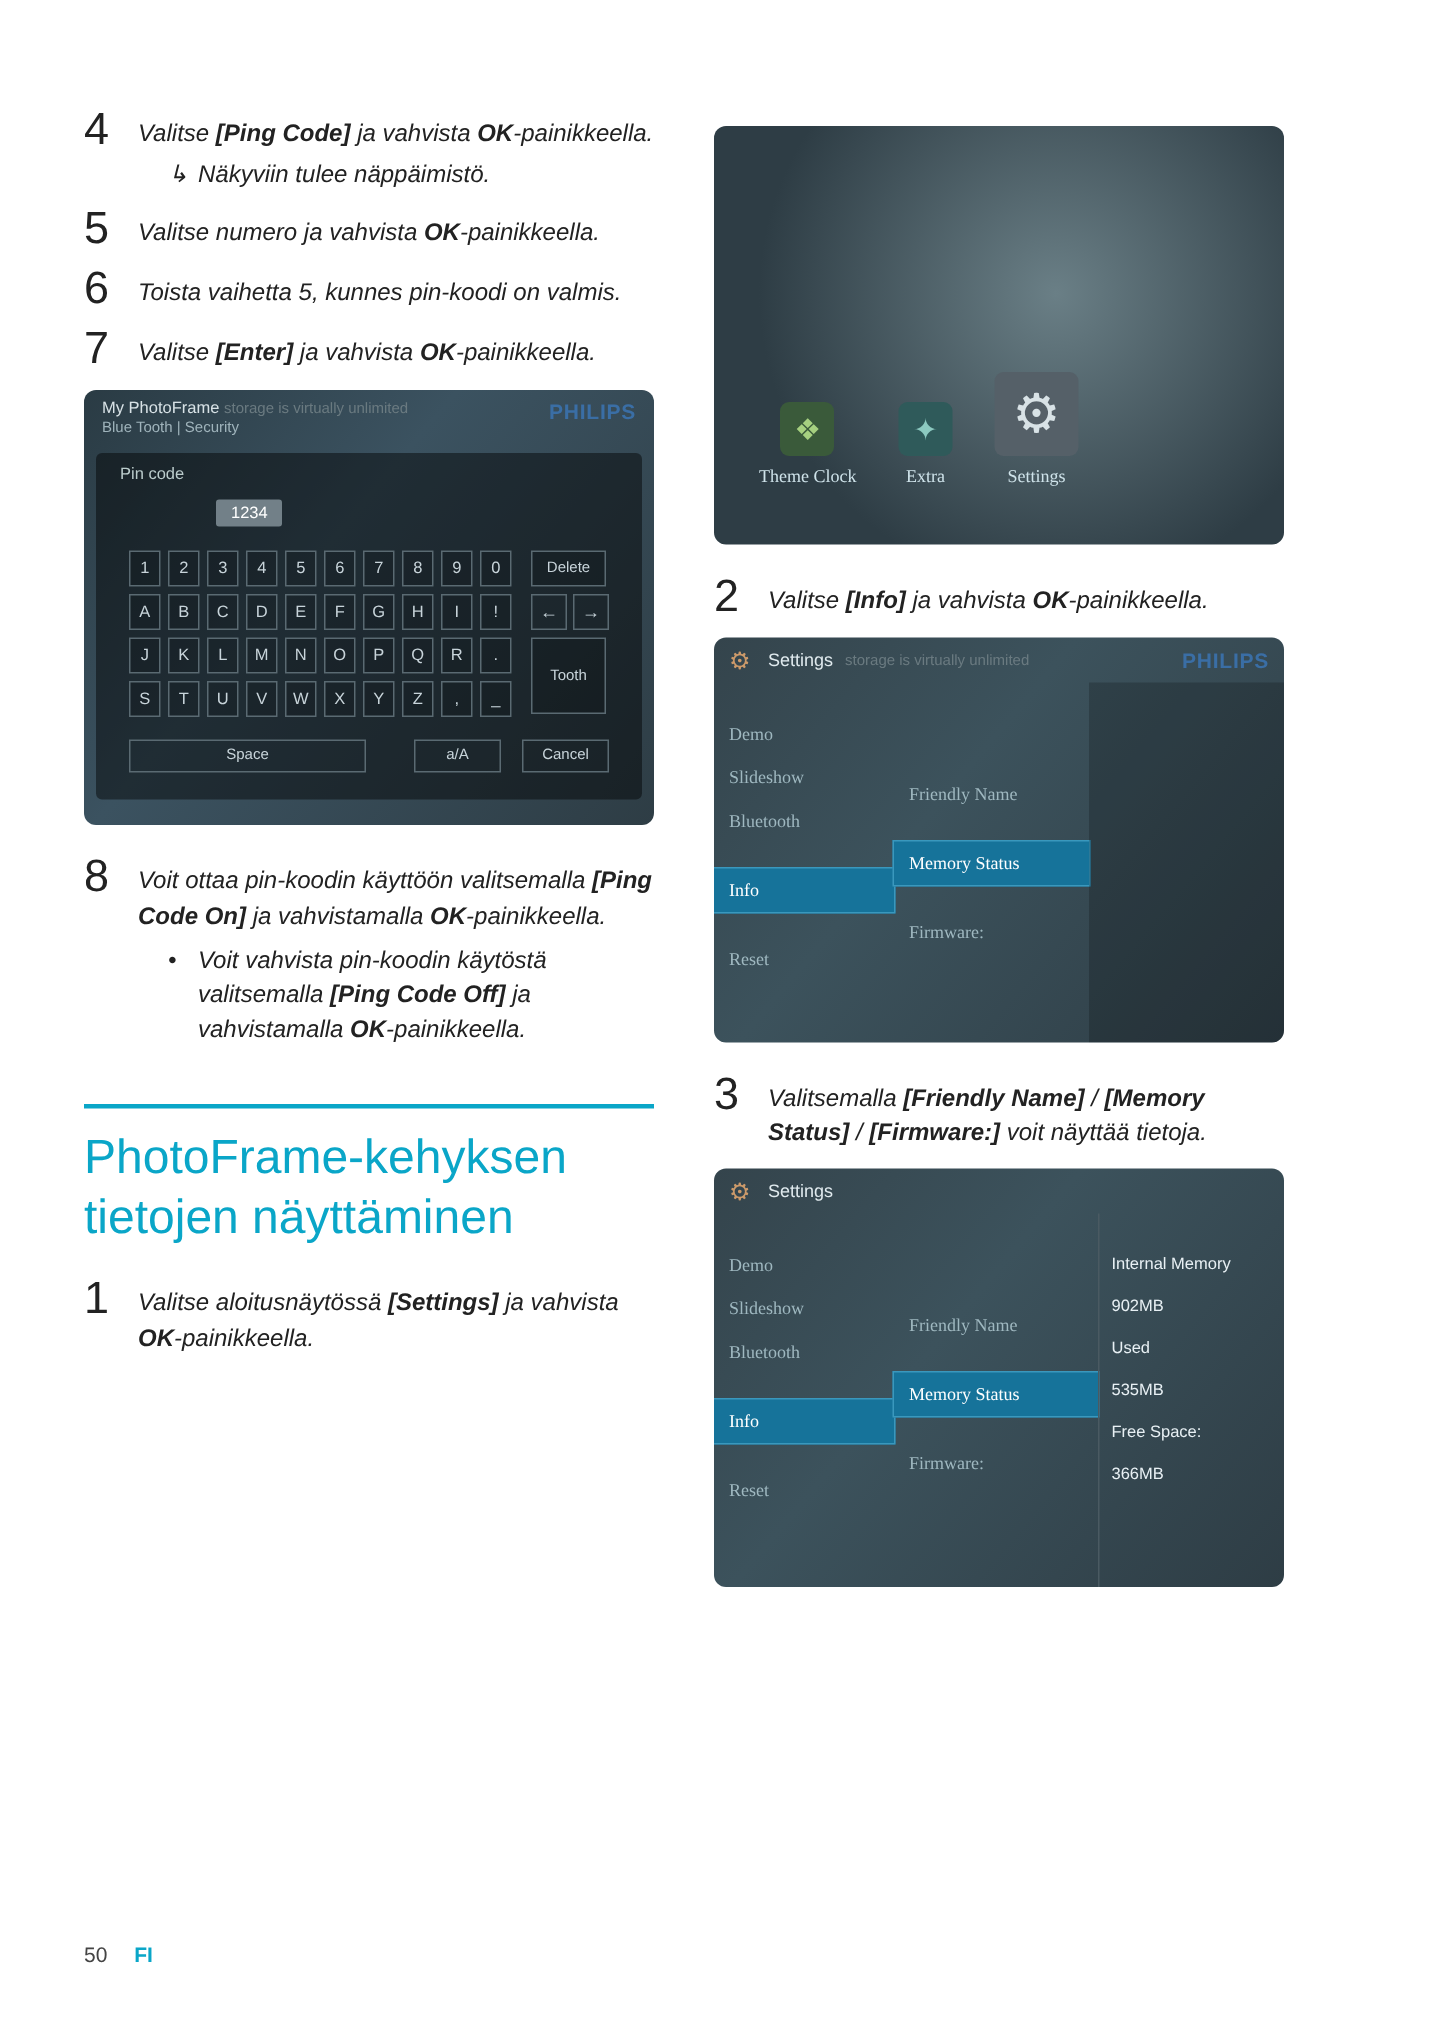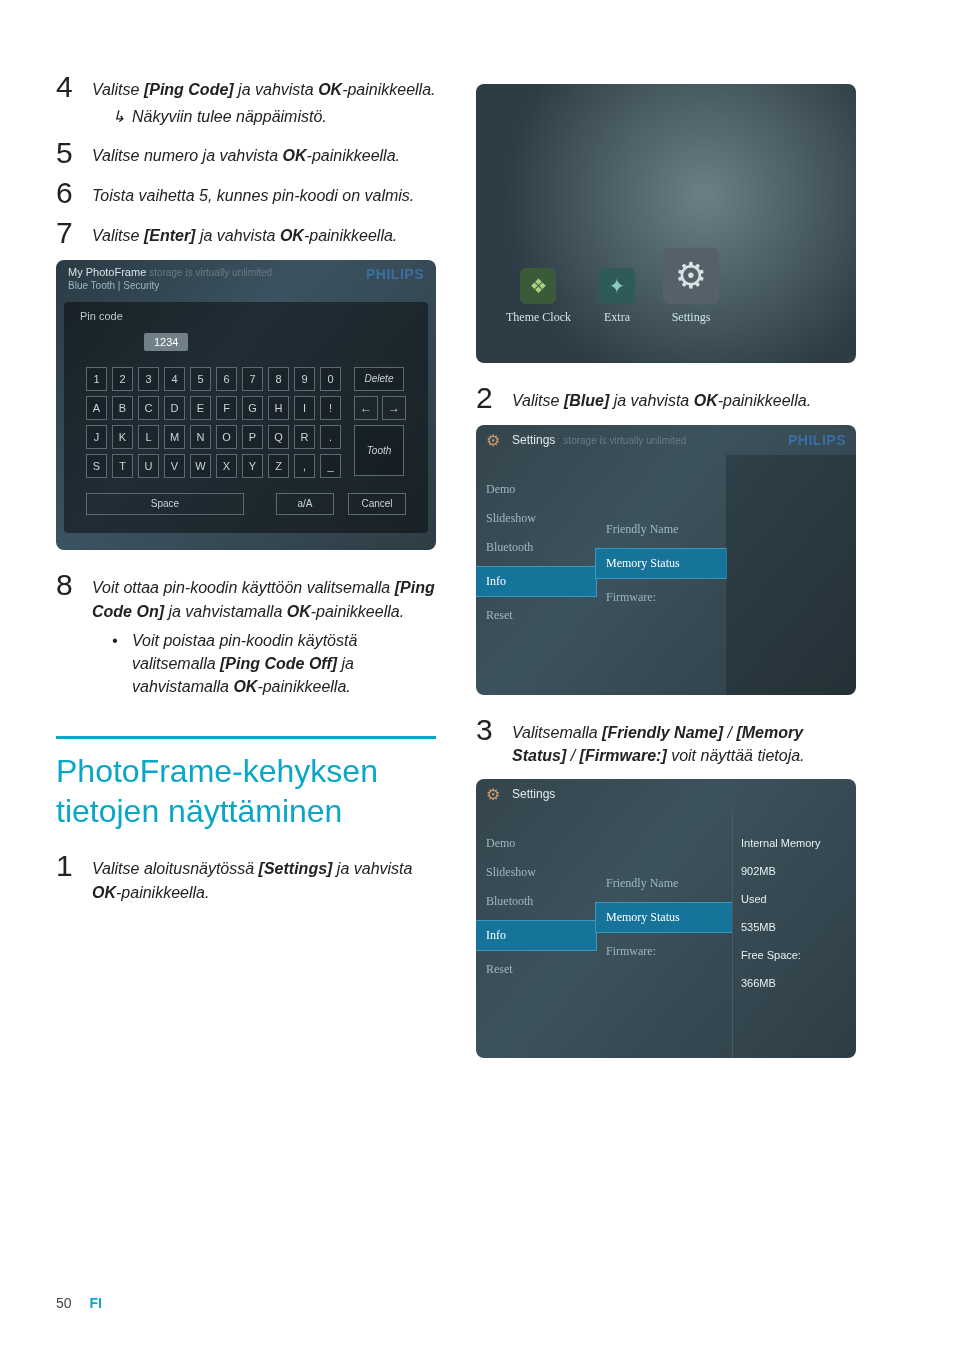--- a/index.html
+++ b/index.html
@@ -103,21 +103,21 @@
   .kb-row{ display:flex; gap:5px; margin-bottom:5px; align-items:center;}
   .key {
     width:19px; height:22px;
     border:1px solid #5a6a72;
     color:#c8d4da; font-size:11px;
     display:flex; align-items:center; justify-content:center;
     background: rgba(0,0,0,0.15);
   }
   .key-wide { width:48px; height:22px; font-size:10px;}
   .key-enter { width:48px; height:49px; font-size:10px;}
-  .kb-side{ margin-left:0; display:flex; flex-direction:column; gap:5px;font-style:italic;}
+  .kb-side{ margin-left:0; display:flex; flex-direction:column; gap:5px;}
   .kb-bottomrow{ display:flex; gap:6px; margin-top:10px; align-items:flex-end; justify-content:center;}
   .key-space{ flex:1; height:20px; border:1px solid #5a6a72; color:#c8d4da; font-size:10px; display:flex; align-items:center; justify-content:center;}
   .key-aa{ width:56px; height:20px; border:1px solid #5a6a72; color:#c8d4da; font-size:10px; display:flex; align-items:center; justify-content:center;margin-left:26px;}
   .key-cancel{ width:56px; height:20px; border:1px solid #5a6a72; color:#c8d4da; font-size:10px; display:flex; align-items:center; justify-content:center; margin-left:8px;}
 
   
   .shot2 { width:380px; height:279px; background: radial-gradient(circle at 60% 40%, #6a7f86, #2e3d45 70%); }
   .home-icons { position:absolute; left:30px; bottom:38px; display:flex; gap:28px; align-items:flex-end;}
   .home-item{ display:flex; flex-direction:column; align-items:center; gap:6px;}
   .home-item .lbl{ color:#cfe3ea; font-size:12px; font-family:Georgia, serif;}
@@ -132,21 +132,21 @@
   .shot3 { height:270px; background: linear-gradient(130deg, #34444c, #3c525c 40%, #2e3d45);}
   .s3-header{ display:flex; align-items:center; padding:6px 10px; gap:8px;}
   .gear-small{ width:18px; height:18px; color:#cc9a6a;}
   .s3-title{ color:#e0eaee; font-size:12px;}
   .s3-sub{ color:#6a7a80; font-size:10px;}
   .s3-cols{ display:flex; height: calc(100% - 30px);}
   .s3-left{ width:120px; padding-top:20px;}
   .s3-mid{ width:130px; padding-top:60px;}
   .s3-right{ flex:1; background: rgba(0,0,0,0.2);}
   .s3-item{ color:#9fb8c0; font-size:12px; padding:7px 10px; font-family:Georgia, serif;}
-  .s3-item.active{ background:#16739a; color:#fff; border:1px solid #3a98bd; margin:4px -1px;}
+  .s3-item.active{ background:#16739a; color:#fff; border:1px solid #3a98bd; margin:16px -1px;}
 
   
   .shot4 { height:279px; background: linear-gradient(130deg, #34444c, #3c525c 40%, #2e3d45);}
   .s4-cols{ display:flex; height: calc(100% - 30px);}
   .s4-left{ width:120px; padding-top:20px;}
   .s4-mid{ width:136px; padding-top:60px;}
   .s4-right{ flex:1; padding-top:20px; border-left:1px solid #4a5a62;}
   .s4-ritem{ color:#e8f0f4; font-size:11px; padding:8px 8px; font-family:Liberation Sans, sans-serif;}
 
   .footer { position:absolute; left:56px; bottom:40px; font-size:14px;}
@@ -276,21 +276,21 @@
       </div>
     </div>
 
     <div class="step">
       <div class="step-num">8</div>
       <div class="step-body">
         <span>Voit ottaa pin-koodin käyttöön valitsemalla </span><span class="bold">[Ping Code On]</span><span> ja vahvistamalla </span><span class="bold">OK</span><span>-painikkeella.</span>
         <div class="bullet-sub">
           <span class="dot">•</span>
           <span>
-            <span>Voit poistaa pin-koodin käytöstä valitsemalla </span><span class="bold">[Ping Code Off]</span><span> ja vahvistamalla </span><span class="bold">OK</span><span>-painikkeella.</span>
+            <span>Voit vahvista pin-koodin käytöstä valitsemalla </span><span class="bold">[Ping Code Off]</span><span> ja vahvistamalla </span><span class="bold">OK</span><span>-painikkeella.</span>
           </span>
         </div>
       </div>
     </div>
 
     <hr class="section-rule">
     <h2 class="section-title">PhotoFrame-kehyksen tietojen näyttäminen</h2>
 
 
     <div class="step">
@@ -317,21 +317,21 @@
         <div class="home-item">
           <div class="icon-box ic-settings">⚙</div>
           <div class="lbl">Settings</div>
         </div>
       </div>
     </div>
 
     <div class="step">
       <div class="step-num">2</div>
       <div class="step-body">
-        <span>Valitse </span><span class="bold">[Blue]</span><span> ja vahvista </span><span class="bold">OK</span><span>-painikkeella.</span>
+        <span>Valitse </span><span class="bold">[Info]</span><span> ja vahvista </span><span class="bold">OK</span><span>-painikkeella.</span>
       </div>
     </div>
 
     <div class="shot shot3">
       <div class="s3-header">
         <span class="gear-small">⚙</span>
         <span class="s3-title">Settings</span>
         <span class="s3-sub">storage is virtually unlimited</span>
         <span style="flex:1"></span>
         <span class="brand">PHILIPS</span>

